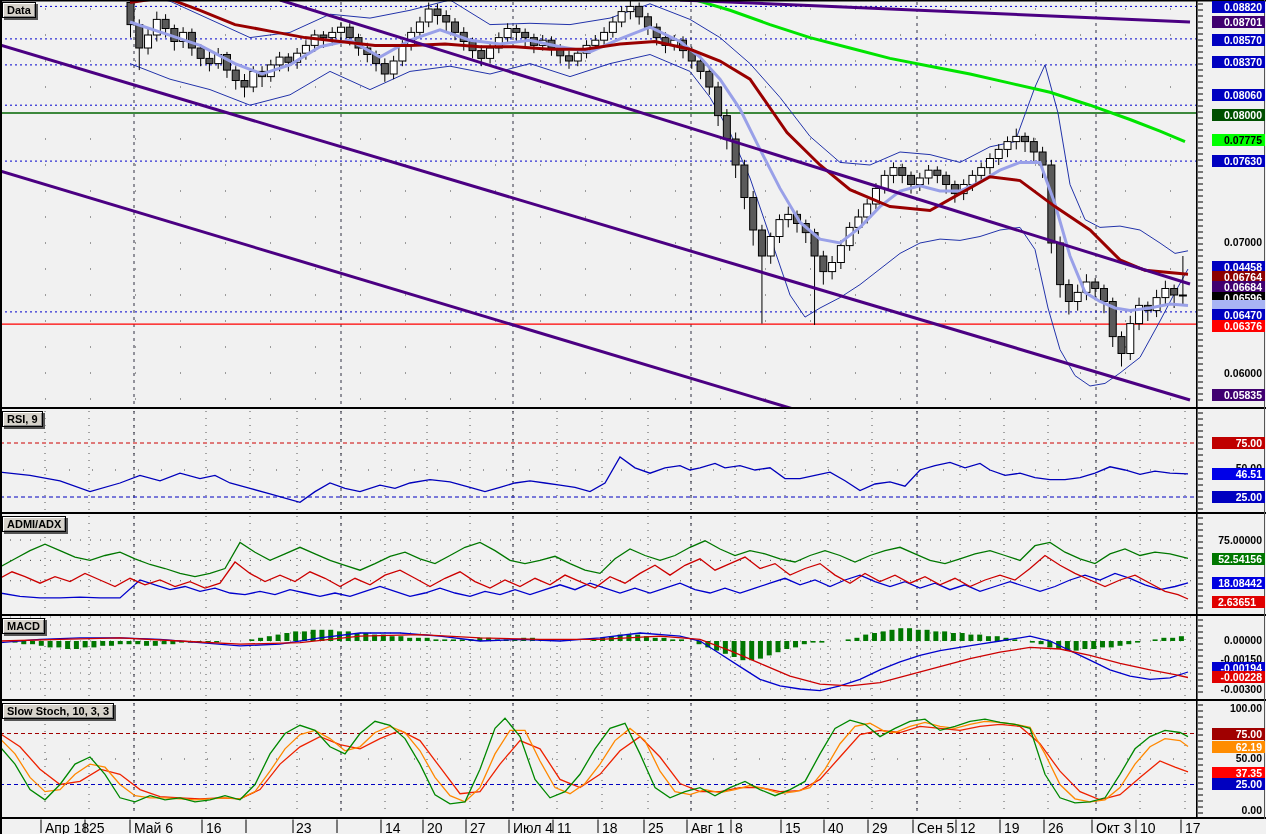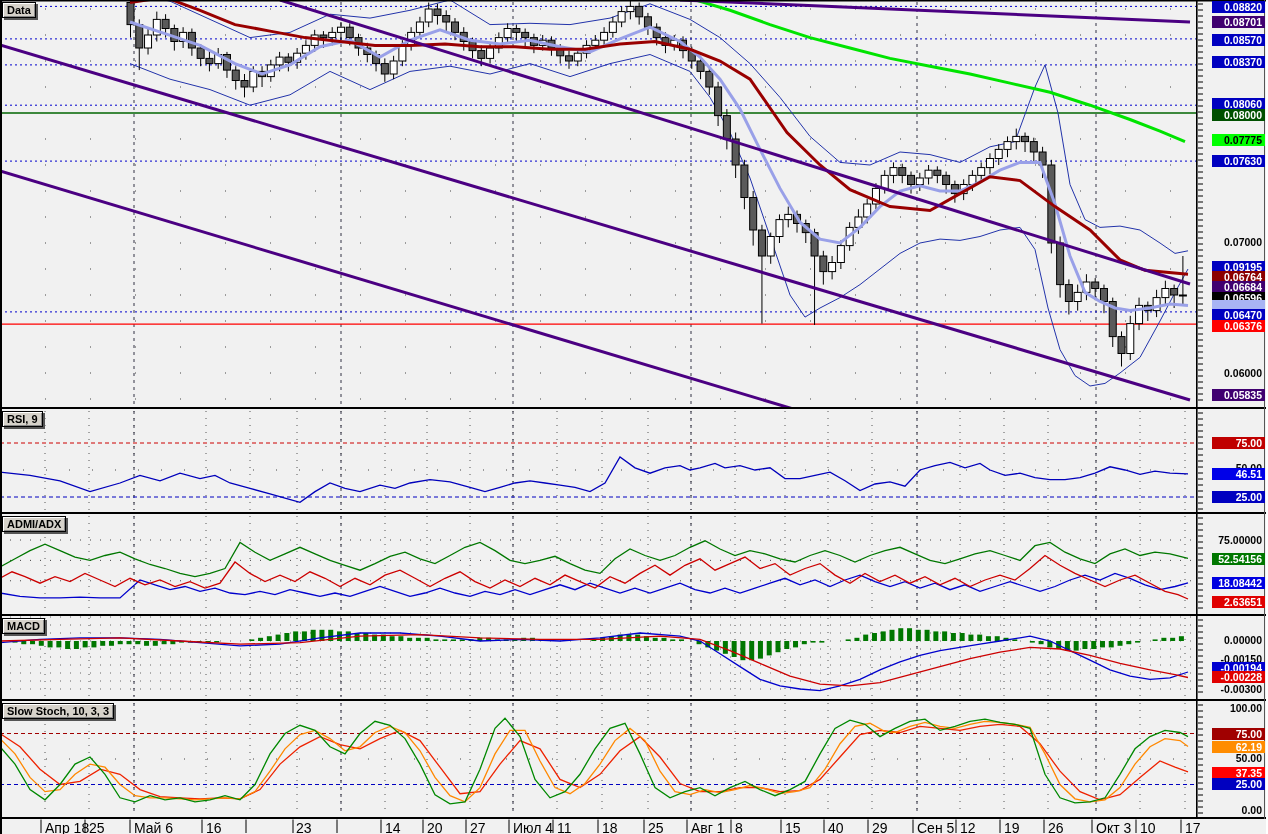--- a/index.html
+++ b/index.html
@@ -787,42 +787,42 @@
       <div class="pbtn" style="left: 2px; top: 411px;">RSI, 9</div>
       <div class="pbtn" style="left: 2px; top: 516px;">ADMI/ADX</div>
       <div class="pbtn" style="left: 2px; top: 618px;">MACD</div>
       <div class="pbtn" style="left: 2px; top: 703px;">Slow Stoch, 10, 3, 3</div>
     </div>
   <div id="labels-layer">
       <div class="axlabel axbox" style="top: 1px; background: rgb(0, 0, 192); color: rgb(255, 255, 255);">0.08820</div>
       <div class="axlabel axbox" style="top: 16px; background: rgb(64, 0, 112); color: rgb(255, 255, 255);">0.08701</div>
       <div class="axlabel axbox" style="top: 34px; background: rgb(0, 0, 192); color: rgb(255, 255, 255);">0.08570</div>
       <div class="axlabel axbox" style="top: 56px; background: rgb(0, 0, 192); color: rgb(255, 255, 255);">0.08370</div>
-      <div class="axlabel axbox" style="top: 89px; background: rgb(0, 0, 192); color: rgb(255, 255, 255); margin-top: 9px;">0.08060</div>
+      <div class="axlabel axbox" style="top: 89px; background: rgb(0, 0, 192); color: rgb(255, 255, 255);">0.08060</div>
       <div class="axlabel axbox" style="top: 109px; background: rgb(0, 80, 0); color: rgb(255, 255, 255);">0.08000</div>
       <div class="axlabel axbox" style="top: 134px; background: rgb(0, 255, 0); color: rgb(0, 0, 0);">0.07775</div>
       <div class="axlabel axbox" style="top: 155px; background: rgb(0, 0, 192); color: rgb(255, 255, 255);">0.07630</div>
       <div class="axlabel axplain" style="top: 236px; color: rgb(0, 0, 0);">0.07000</div>
-      <div class="axlabel axbox" style="top: 261px; background: rgb(0, 0, 192); color: rgb(255, 255, 255);">0.09195</div>
+      <div class="axlabel axbox" style="top: 261px; background: rgb(0, 0, 192); color: rgb(255, 255, 255);">0.04458</div>
       <div class="axlabel axbox" style="top: 271px; background: rgb(139, 0, 0); color: rgb(255, 255, 255);">0.06764</div>
       <div class="axlabel axbox" style="top: 281px; background: rgb(64, 0, 112); color: rgb(255, 255, 255);">0.06684</div>
       <div class="axlabel axbox" style="top: 292px; background: rgb(0, 0, 0); color: rgb(255, 255, 255);">0.06596</div>
       <div class="axlabel axbox" style="top: 300px; background: rgb(168, 180, 244); color: rgb(0, 0, 0);"></div>
       <div class="axlabel axbox" style="top: 309px; background: rgb(0, 0, 192); color: rgb(255, 255, 255);">0.06470</div>
       <div class="axlabel axbox" style="top: 320px; background: rgb(255, 0, 0); color: rgb(255, 255, 255);">0.06376</div>
       <div class="axlabel axplain" style="top: 367px; color: rgb(0, 0, 0);">0.06000</div>
       <div class="axlabel axbox" style="top: 389px; background: rgb(64, 0, 112); color: rgb(255, 255, 255);">0.05835</div>
       <div class="axlabel axbox" style="top: 437px; background: rgb(192, 0, 0); color: rgb(255, 255, 255);">75.00</div>
       <div class="axlabel axplain" style="top: 462px; color: rgb(0, 0, 0);">50.00</div>
       <div class="axlabel axbox" style="top: 468px; background: rgb(0, 0, 232); color: rgb(255, 255, 255);">46.51</div>
       <div class="axlabel axbox" style="top: 491px; background: rgb(0, 0, 192); color: rgb(255, 255, 255);">25.00</div>
       <div class="axlabel axplain" style="top: 534px; color: rgb(0, 0, 0);">75.00000</div>
       <div class="axlabel axbox" style="top: 553px; background: rgb(0, 119, 0); color: rgb(255, 255, 255);">52.54156</div>
       <div class="axlabel axbox" style="top: 577px; background: rgb(0, 0, 224); color: rgb(255, 255, 255);">18.08442</div>
-      <div class="axlabel axbox" style="top: 596px; background: rgb(224, 0, 0); color: rgb(255, 255, 255);">2.63651</div>
+      <div class="axlabel axbox" style="top: 596px; background: rgb(224, 0, 0); color: rgb(255, 255, 255); text-align: center;">2.63651</div>
       <div class="axlabel axplain" style="top: 634px; color: rgb(0, 0, 0);">0.00000</div>
       <div class="axlabel axplain" style="top: 653px; color: rgb(0, 0, 0);">-0.00150</div>
       <div class="axlabel axbox" style="top: 662px; background: rgb(0, 0, 208); color: rgb(255, 255, 255);">-0.00194</div>
       <div class="axlabel axbox" style="top: 671px; background: rgb(224, 0, 0); color: rgb(255, 255, 255);">-0.00228</div>
       <div class="axlabel axplain" style="top: 683px; color: rgb(0, 0, 0);">-0.00300</div>
       <div class="axlabel axplain" style="top: 702px; color: rgb(0, 0, 0);">100.00</div>
       <div class="axlabel axbox" style="top: 728px; background: rgb(160, 0, 0); color: rgb(255, 255, 255);">75.00</div>
       <div class="axlabel axbox" style="top: 741px; background: rgb(255, 140, 0); color: rgb(255, 255, 255);">62.19</div>
       <div class="axlabel axplain" style="top: 752px; color: rgb(0, 0, 0);">50.00</div>
       <div class="axlabel axbox" style="top: 767px; background: rgb(255, 0, 0); color: rgb(255, 255, 255);">37.35</div>

